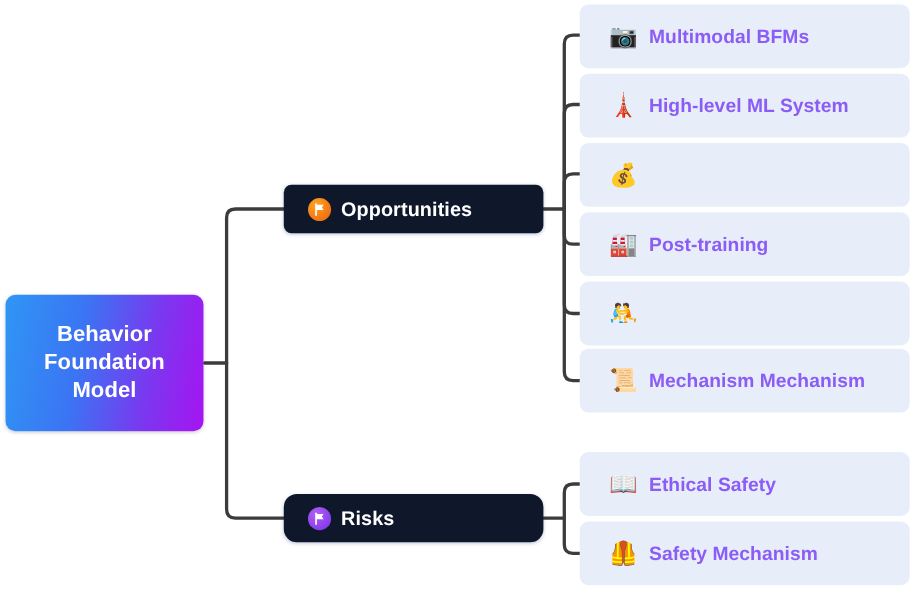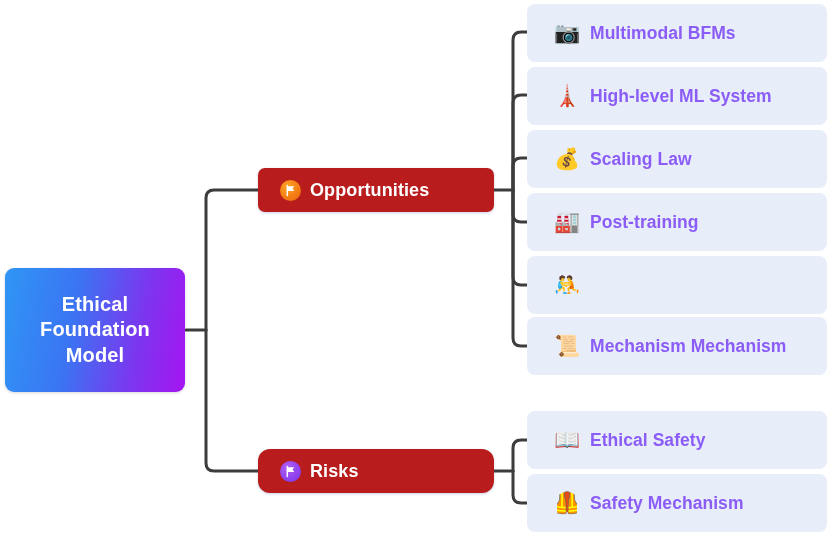--- a/index.html
+++ b/index.html
@@ -54,21 +54,21 @@
     white-space: pre-line;
   }
 
   
   .branch-node {
     position: absolute;
     left: 258px;
     width: 236px;
     height: 44px;
     border-radius: 7px;
-    background: #b91c1c;
+    background: #0f172a;
     display: flex;
     align-items: center;
     box-shadow: 0 1px 3px rgba(30,60,130,0.22);
   }
   .branch-node.opportunities { top: 168px; }
   .branch-node.risks { top: 449px; border-radius: 12px; }
 
   .branch-badge {
     width: 21px;
     height: 21px;
@@ -146,21 +146,21 @@
       <path d="M513 190 V338 Q513 346 521 346 H527"></path>
 
       <path d="M494 471 H513"></path>
 
       <path d="M513 471 V448 Q513 440 521 440 H527"></path>
       <path d="M513 471 V495 Q513 503 521 503 H527"></path>
     </g>
   </svg>
 
   <div class="root-node">
-    <div class="root-label">Ethical
+    <div class="root-label">Behavior
 Foundation
 Model</div>
   </div>
 
   <div class="branch-node opportunities">
     <span class="branch-badge orange">
       <svg width="13" height="13" viewBox="0 0 13 13">
         <path d="M3.3 1.6 V11.6" stroke="#ffffff" stroke-width="1.5" stroke-linecap="round"></path>
         <path d="M3.3 2.2 H10.2 L8.6 4.6 L10.2 7.0 H3.3 Z" fill="#ffffff"></path>
       </svg>
@@ -183,21 +183,20 @@
     <span class="leaf-label">Multimodal BFMs</span>
   </div>
 
   <div class="leaf-node" style="top:67px">
     <span class="leaf-icon">🗼</span>
     <span class="leaf-label">High-level ML System</span>
   </div>
 
   <div class="leaf-node" style="top:130px">
     <span class="leaf-icon">💰</span>
-    <span class="leaf-label">Scaling Law</span>
   </div>
 
   <div class="leaf-node" style="top:193px">
     <span class="leaf-icon">🏭</span>
     <span class="leaf-label">Post-training</span>
   </div>
 
   <div class="leaf-node" style="top:256px">
     <span class="leaf-icon">🤼</span>
   </div>

